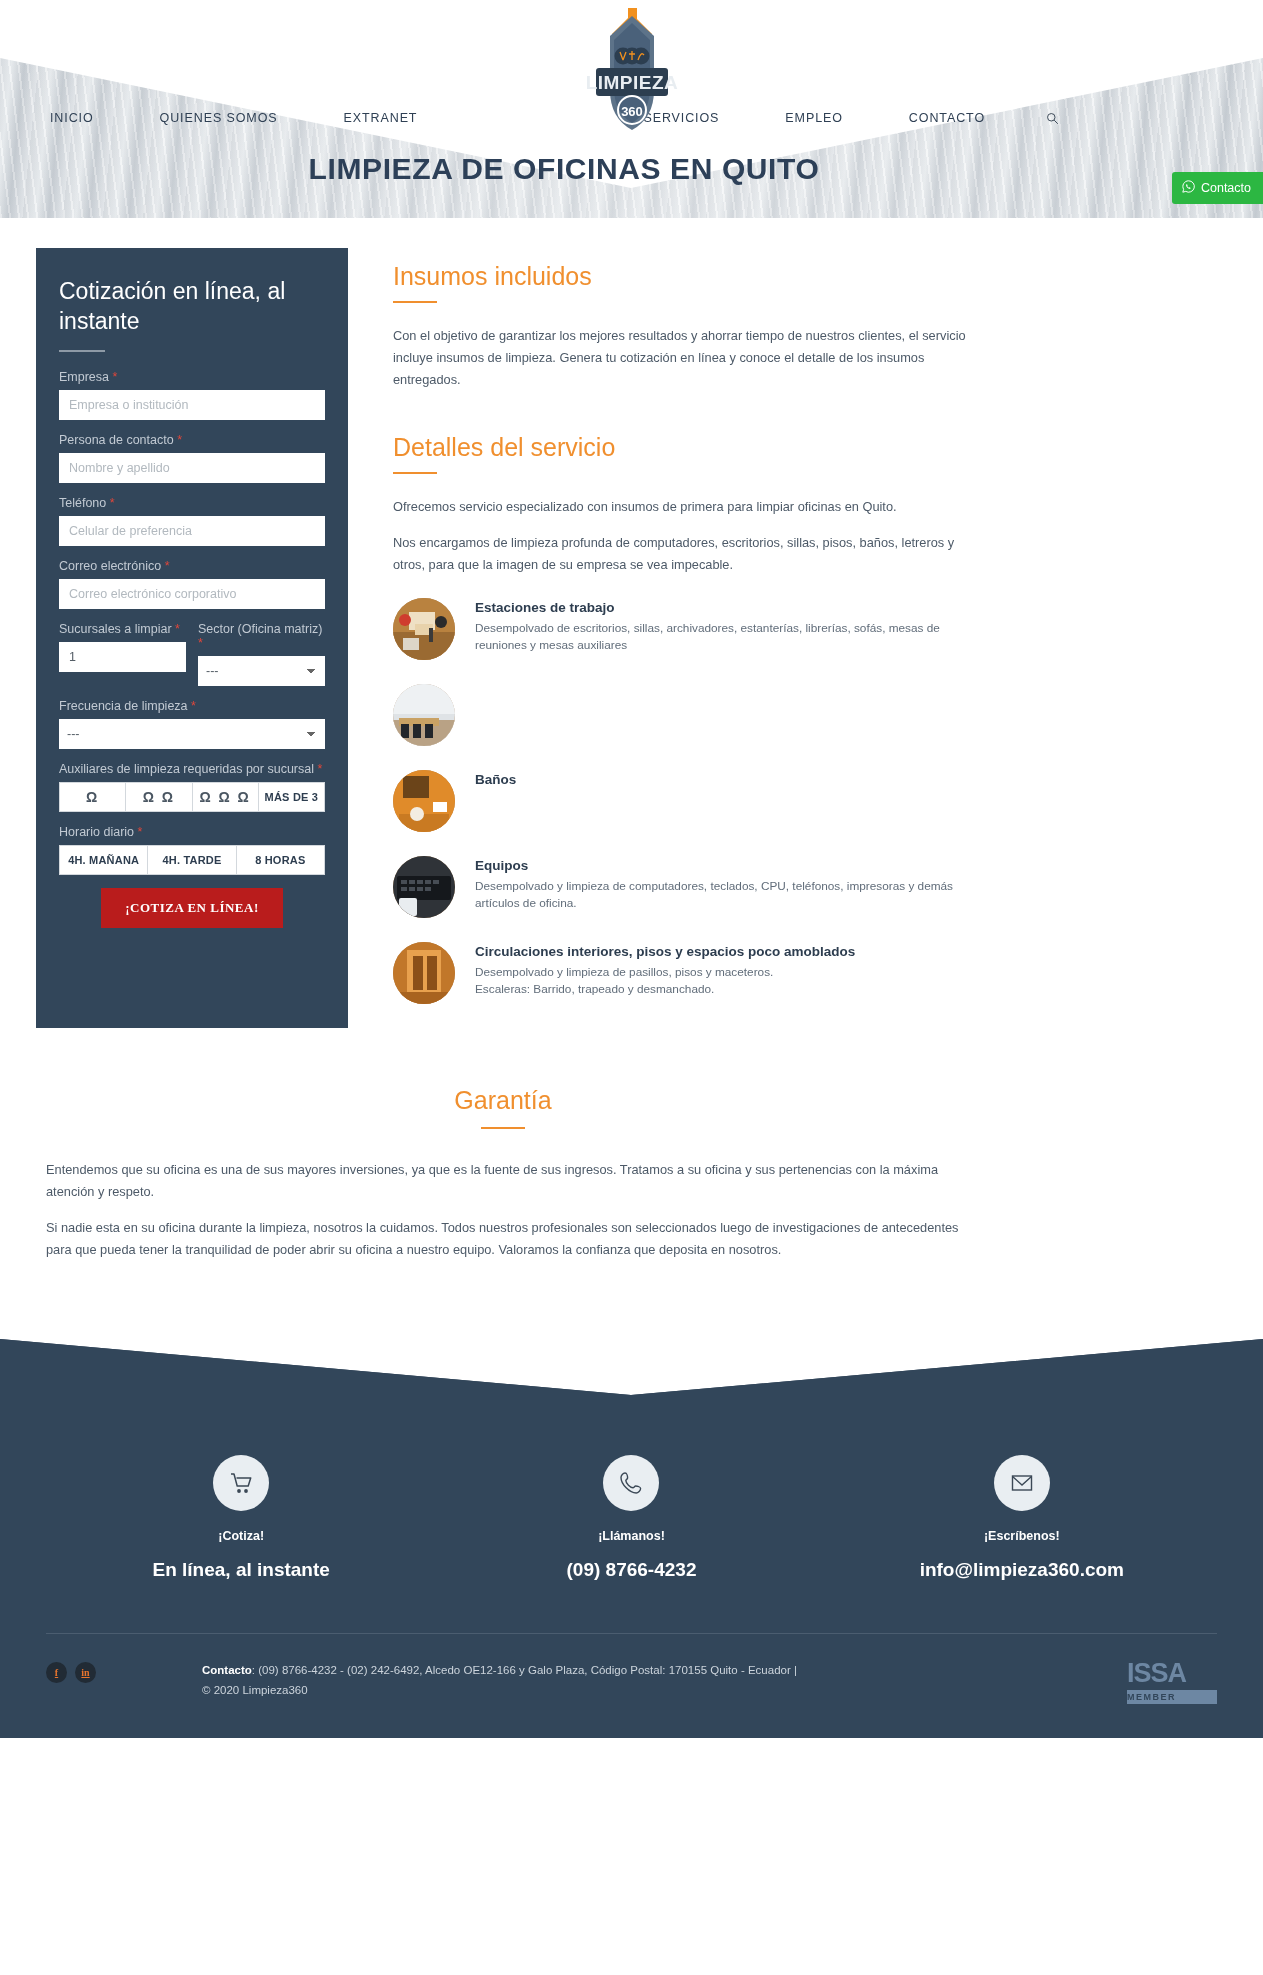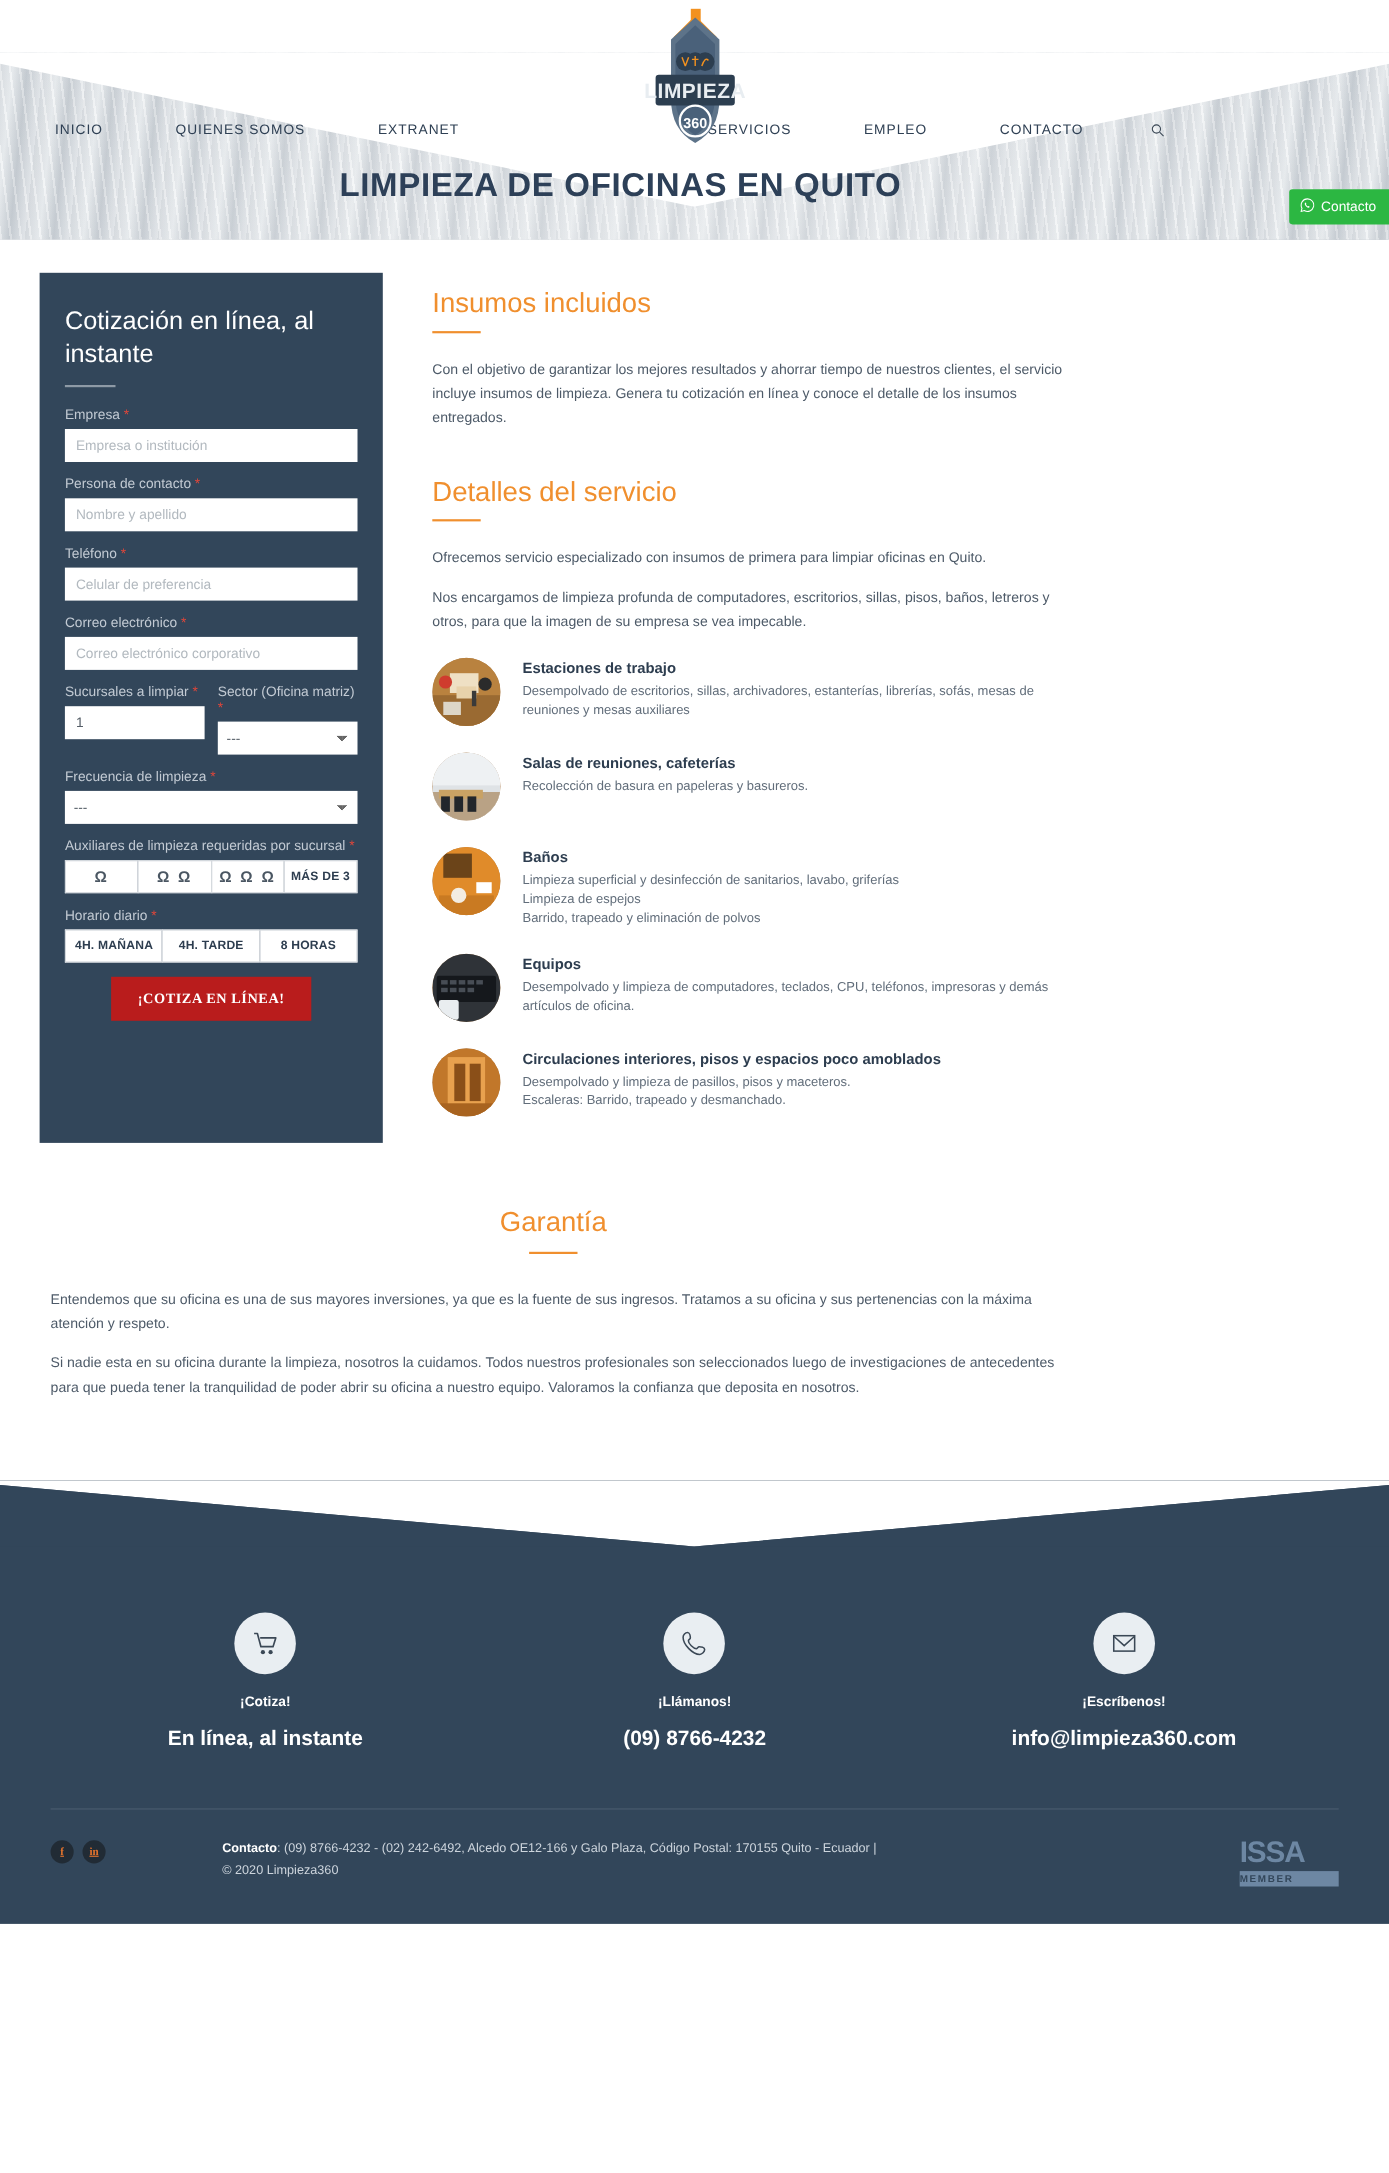--- a/index.html
+++ b/index.html
@@ -344,41 +344,34 @@
                 <rect width="62" height="62" fill="#dfe3e6"></rect>
                 <rect y="36" width="62" height="26" fill="#b9a285"></rect>
                 <rect x="6" y="34" width="40" height="8" fill="#c9a264"></rect>
                 <rect x="40" y="14" width="16" height="11" fill="#e8ecef" stroke="#9aa3ab"></rect>
                 <rect x="8" y="40" width="8" height="14" fill="#22262b"></rect>
                 <rect x="20" y="40" width="8" height="14" fill="#22262b"></rect>
                 <rect x="32" y="40" width="8" height="14" fill="#22262b"></rect>
                 <rect x="0" y="0" width="62" height="30" fill="#eef1f3"></rect>
               </svg>
           </div>
-          <div class="svc-body">
-            <div class="svc-name">Salas de reuniones, cafeterías</div>
-            <div class="svc-desc">Recolección de basura en papeleras y basureros.</div>
-          </div>
         </div>
 
         <div class="svc-item">
           <div class="svc-thumb">
             <svg width="62" height="62" viewBox="0 0 62 62">
                 <rect width="62" height="62" fill="#e08b2a"></rect>
                 <rect x="10" y="6" width="26" height="22" fill="#6b4419"></rect>
                 <rect x="40" y="32" width="14" height="10" fill="#ffffff"></rect>
                 <rect x="6" y="44" width="50" height="18" fill="#c97a22"></rect>
                 <circle cx="24" cy="44" r="7" fill="#f3ece1"></circle>
               </svg>
           </div>
           <div class="svc-body">
             <div class="svc-name">Baños</div>
-            <div class="svc-desc" style="white-space:pre-line">Limpieza superficial y desinfección de sanitarios, lavabo, griferías
-Limpieza de espejos
-Barrido, trapeado y eliminación de polvos</div>
           </div>
         </div>
 
         <div class="svc-item">
           <div class="svc-thumb">
             <svg width="62" height="62" viewBox="0 0 62 62">
                 <rect width="62" height="62" fill="#2f3338"></rect>
                 <rect x="4" y="20" width="54" height="24" rx="2" fill="#15181c"></rect>
                 <g fill="#474d55">
                   <rect x="8" y="24" width="6" height="4"></rect>

